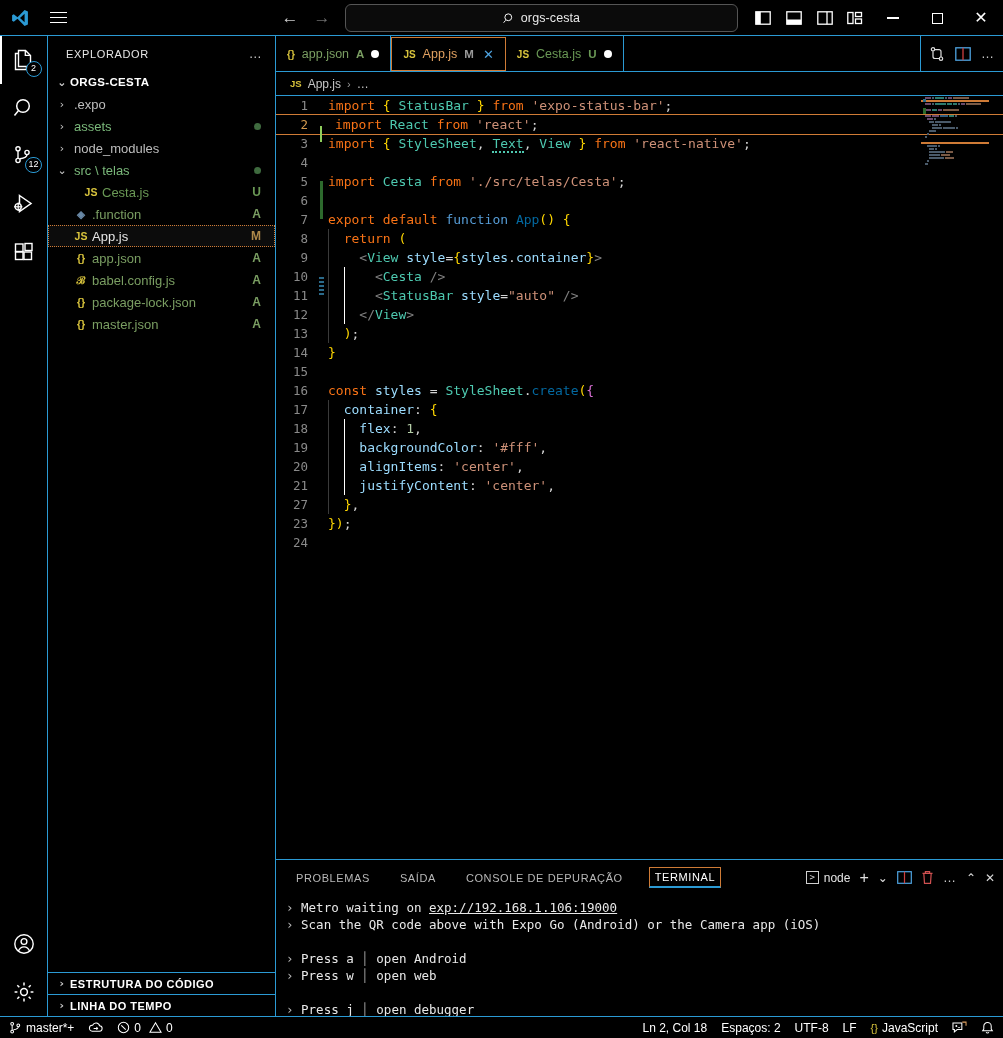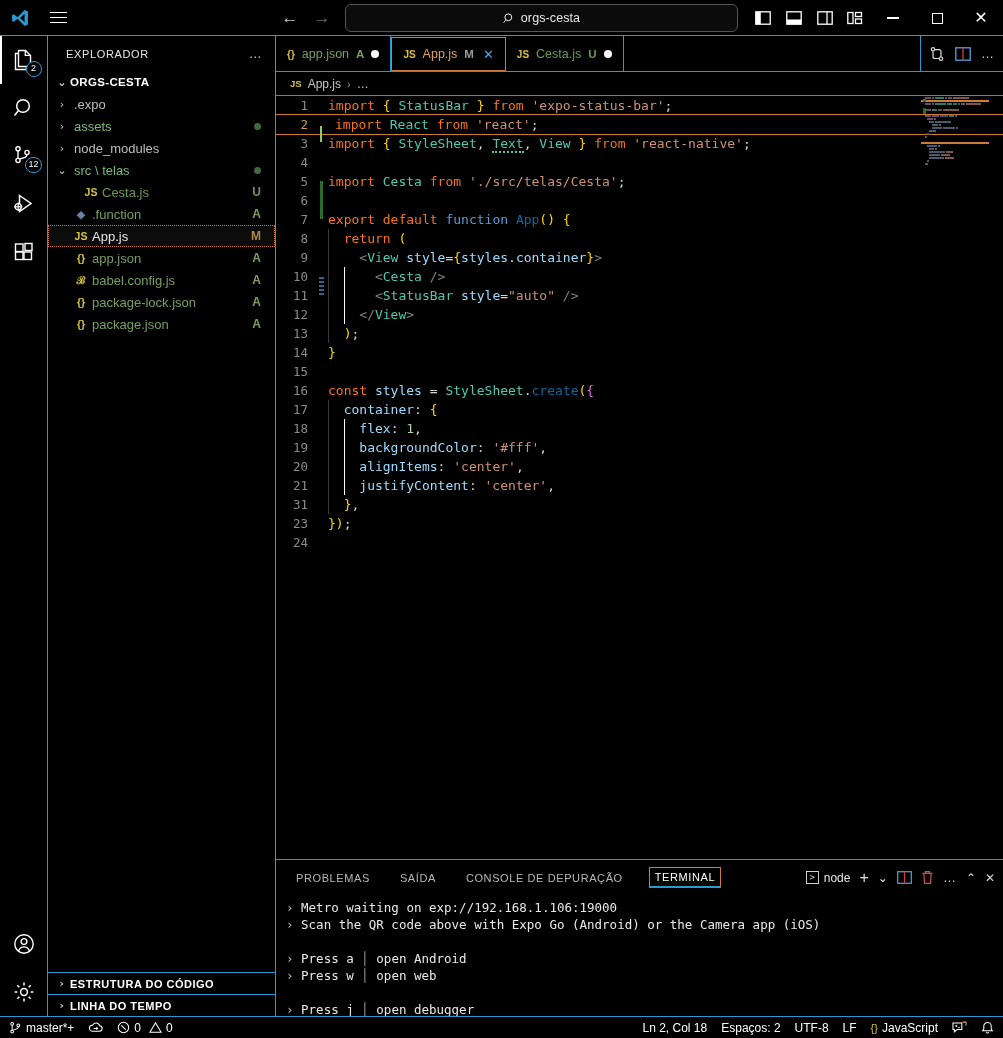--- a/index.html
+++ b/index.html
@@ -303,21 +303,21 @@
   }
   .terminal {
     flex: 1 1 auto; overflow: hidden;
     padding: 4px 0 0 10px;
     font-family: "DejaVu Sans Mono", monospace;
     font-size: 12.5px; color: #e8e8e8;
     line-height: 17px;
   }
   .tline { white-space: pre; height: 17px; }
   .tline .chev { color: #bdbdbd; }
-  .tline .lnk { }
+  .tline .lnk { text-decoration: underline; }
   .tline .pipe { color: #9a9a9a; }
 
   
   .statusbar {
     height: 22px; flex: 0 0 22px;
     background: #000000;
     border-top: 1px solid #2b9ad4;
     display: flex; align-items: center;
     font-size: 12px; color: #ffffff;
     padding: 0 2px;
@@ -540,21 +540,21 @@
             </div>
             <div class="tree-row" style="padding-left: 6px;">
               <span class="tw"></span>
               <span class="fi" style="color: rgb(216, 195, 60);">{}</span>
               <span class="nm" style="color: rgb(122, 158, 98);">package-lock.json</span>
               <span class="st" style="color: rgb(122, 158, 98);">A</span>
             </div>
             <div class="tree-row" style="padding-left: 6px;">
               <span class="tw"></span>
               <span class="fi" style="color: rgb(216, 195, 60);">{}</span>
-              <span class="nm" style="color: rgb(122, 158, 98);">package.json</span>
+              <span class="nm" style="color: rgb(122, 158, 98);">master.json</span>
               <span class="st" style="color: rgb(122, 158, 98);">A</span>
             </div>
           </div>
       </div>
 
       <div class="sb-sections">
         <div class="sb-section">
           <span class="tw">›</span>
           <span>ESTRUTURA DO CÓDIGO</span>
         </div>
@@ -631,21 +631,21 @@
             <div class="cline"><span class="gutter">12</span><span class="gbar"></span><span class="ctext"><span class="t-pl"> </span><span class="t-pl"> </span><span class="t-pl"> </span><span class="t-pl"> </span><span class="t-ang">&lt;</span><span class="t-ang">/</span><span class="t-tag">View</span><span class="t-ang">&gt;</span></span><i class="guide" style="left: 52px; top: 0px; height: 19px;"></i><i class="guide active" style="left: 68px; top: 0px; height: 19px;"></i></div>
             <div class="cline"><span class="gutter">13</span><span class="gbar"></span><span class="ctext"><span class="t-pl"> </span><span class="t-pl"> </span><span style="color:#ffd700">)</span><span class="t-pl">;</span></span><i class="guide" style="left: 52px; top: 0px; height: 19px;"></i></div>
             <div class="cline"><span class="gutter">14</span><span class="gbar"></span><span class="ctext"><span style="color:#ffd700">}</span></span></div>
             <div class="cline"><span class="gutter">15</span><span class="gbar"></span><span class="ctext"></span></div>
             <div class="cline"><span class="gutter">16</span><span class="gbar"></span><span class="ctext"><span class="t-kw">const</span><span class="t-pl"> </span><span class="t-var">styles</span><span class="t-pl"> </span><span class="t-pl">=</span><span class="t-pl"> </span><span class="t-cls">StyleSheet</span><span class="t-pl">.</span><span class="t-fn">create</span><span style="color:#ffd700">(</span><span style="color:#da70d6">{</span></span></div>
             <div class="cline"><span class="gutter">17</span><span class="gbar"></span><span class="ctext"><span class="t-pl"> </span><span class="t-pl"> </span><span class="t-var">container</span><span class="t-pl">:</span><span class="t-pl"> </span><span style="color:#ffd700">{</span></span><i class="guide" style="left: 52px; top: 0px; height: 19px;"></i></div>
             <div class="cline"><span class="gutter">18</span><span class="gbar"></span><span class="ctext"><span class="t-pl"> </span><span class="t-pl"> </span><span class="t-pl"> </span><span class="t-pl"> </span><span class="t-var">flex</span><span class="t-pl">:</span><span class="t-pl"> </span><span class="t-num">1</span><span class="t-pl">,</span></span><i class="guide" style="left: 52px; top: 0px; height: 19px;"></i><i class="guide active" style="left: 68px; top: 0px; height: 19px;"></i></div>
             <div class="cline"><span class="gutter">19</span><span class="gbar"></span><span class="ctext"><span class="t-pl"> </span><span class="t-pl"> </span><span class="t-pl"> </span><span class="t-pl"> </span><span class="t-var">backgroundColor</span><span class="t-pl">:</span><span class="t-pl"> </span><span class="t-str">'#fff'</span><span class="t-pl">,</span></span><i class="guide" style="left: 52px; top: 0px; height: 19px;"></i><i class="guide active" style="left: 68px; top: 0px; height: 19px;"></i></div>
             <div class="cline"><span class="gutter">20</span><span class="gbar"></span><span class="ctext"><span class="t-pl"> </span><span class="t-pl"> </span><span class="t-pl"> </span><span class="t-pl"> </span><span class="t-var">alignItems</span><span class="t-pl">:</span><span class="t-pl"> </span><span class="t-str">'center'</span><span class="t-pl">,</span></span><i class="guide" style="left: 52px; top: 0px; height: 19px;"></i><i class="guide active" style="left: 68px; top: 0px; height: 19px;"></i></div>
             <div class="cline"><span class="gutter">21</span><span class="gbar"></span><span class="ctext"><span class="t-pl"> </span><span class="t-pl"> </span><span class="t-pl"> </span><span class="t-pl"> </span><span class="t-var">justifyContent</span><span class="t-pl">:</span><span class="t-pl"> </span><span class="t-str">'center'</span><span class="t-pl">,</span></span><i class="guide" style="left: 52px; top: 0px; height: 19px;"></i><i class="guide active" style="left: 68px; top: 0px; height: 19px;"></i></div>
-            <div class="cline"><span class="gutter">31</span><span class="gbar"></span><span class="ctext"><span class="t-pl"> </span><span class="t-pl"> </span><span style="color:#ffd700">}</span><span class="t-pl">,</span></span><i class="guide" style="left: 52px; top: 0px; height: 19px;"></i></div>
+            <div class="cline"><span class="gutter">27</span><span class="gbar"></span><span class="ctext"><span class="t-pl"> </span><span class="t-pl"> </span><span style="color:#ffd700">}</span><span class="t-pl">,</span></span><i class="guide" style="left: 52px; top: 0px; height: 19px;"></i></div>
             <div class="cline"><span class="gutter">23</span><span class="gbar"></span><span class="ctext"><span style="color:#ffd700">}</span><span style="color:#ffd700">)</span><span class="t-pl">;</span></span></div>
             <div class="cline"><span class="gutter">24</span><span class="gbar"></span><span class="ctext"></span></div>
           </div>
         <div class="minimap" id="minimap">
             <div class="mm-line" style="padding-left: 4px;">
               <i class="mm-seg" style="width: 6px; background: rgb(107, 74, 107);"></i>
               <i class="mm-seg" style="width: 2px; background: rgb(74, 90, 106);"></i>
               <i class="mm-seg" style="width: 9px; background: rgb(46, 122, 110);"></i>
               <i class="mm-seg" style="width: 2px; background: rgb(74, 90, 106);"></i>
               <i class="mm-seg" style="width: 4px; background: rgb(107, 74, 107);"></i>

